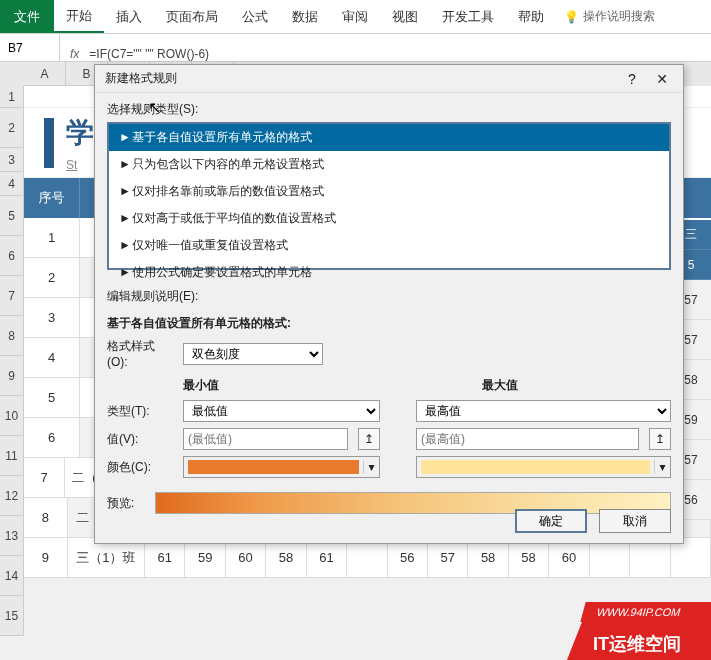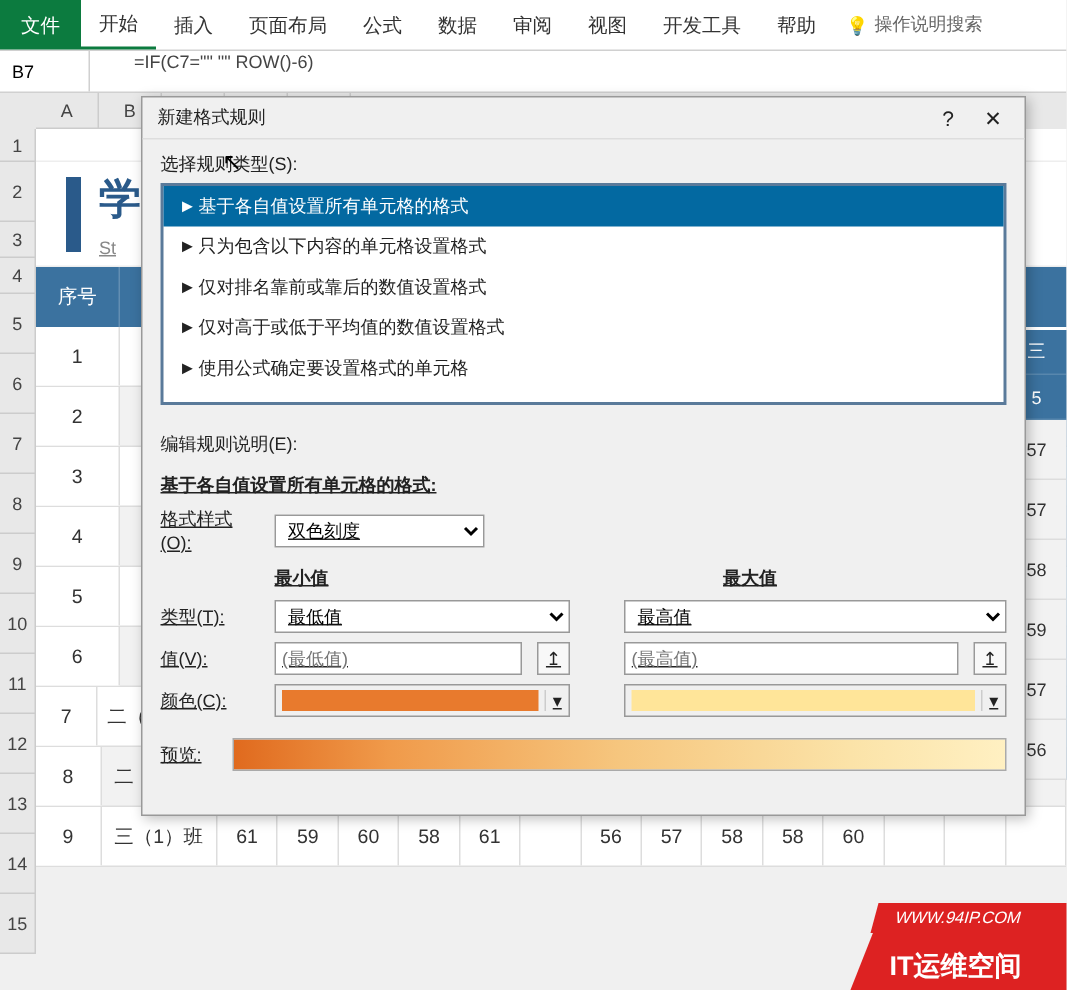--- a/index.html
+++ b/index.html
@@ -4,21 +4,21 @@
 <style>
 * { margin: 0; padding: 0; box-sizing: border-box; font-family: "Microsoft YaHei", sans-serif; }
 body { background: #f0f0f0; width: 711px; height: 660px; overflow: hidden; position: relative; }
 
 .ribbon { background: #fff; border-bottom: 1px solid #d0d0d0; height: 34px; display: flex; align-items: stretch; font-size: 13px; }
 .ribbon .file-tab { background: #0c7b3f; color: #fff; padding: 0 14px; display: flex; align-items: center; }
 .ribbon .tab { padding: 0 12px; display: flex; align-items: center; color: #333; cursor: pointer; }
 .ribbon .tab.active { border-bottom: 2px solid #0c7b3f; }
 .ribbon .lightbulb { margin-left: 8px; display: flex; align-items: center; gap: 4px; color: #666; font-size: 12px; }
 
-.fx-bar { background: #fff; height: 28px; border-bottom: 1px solid #d0d0d0; display: flex; align-items: flex-start; font-size: 12px; }
+.fx-bar { background: #fff; height: 28px; border-bottom: 1px solid #d0d0d0; display: flex; align-items: flex-end; font-size: 12px; }
 .name-box { width: 60px; padding: 0 8px; border-right: 1px solid #d0d0d0; height: 100%; display: flex; align-items: center; }
 .fx-symbol { padding: 0 10px; font-style: italic; color: #666; margin-top: 43px; }
 .formula-text { color: #444; flex: 1; }
 
 .grid-area { position: relative; background: #e8e8e8; }
 .col-headers { display: flex; height: 24px; background: #e8e8e8; margin-left: 24px; }
 .col-headers div { width: 42px; text-align: center; font-size: 12px; color: #444; border-right: 1px solid #ccc; border-bottom: 1px solid #ccc; line-height: 24px; }
 .row-header { position: absolute; left: 0; top: 24px; width: 24px; }
 .row-header div { height: 40px; text-align: center; font-size: 12px; color: #444; border-bottom: 1px solid #ccc; border-right: 1px solid #ccc; line-height: 40px; background: #e8e8e8; }
 .sheet-body { margin-left: 24px; background: #fff; }
@@ -45,21 +45,21 @@
 
 .dialog { position: absolute; left: 94px; top: 64px; width: 590px; height: 480px; background: #f0f0f0; border: 1px solid #999; box-shadow: 2px 2px 8px rgba(0,0,0,0.25); font-size: 12px; color: #222; }
 .dialog .titlebar { height: 28px; display: flex; align-items: center; padding: 0 6px 0 10px; border-bottom: 1px solid #ddd; }
 .dialog .titlebar .t { flex: 1; }
 .dialog .titlebar .btn { width: 30px; text-align: center; font-size: 14px; cursor: pointer; }
 .dialog .section-label { padding: 8px 12px 4px; }
 .dialog .rule-list { margin: 0 12px 10px; border: 2px solid #5a7a9a; height: 148px; background: #fff; }
 .dialog .rule-list .item { padding: 5px 10px; cursor: pointer; }
 .dialog .rule-list .item.selected { background: #0369a1; color: #fff; }
 .dialog .rule-list .item .arrow { display: inline-block; width: 10px; }
-.edit-area { padding: 0 12px; text-decoration: underline; }
+.edit-area { padding: 0 12px; }
 .edit-area .caption { font-weight: bold; padding: 6px 0; }
 .edit-area .row { display: flex; align-items: center; gap: 10px; margin-bottom: 8px; }
 .edit-area .lbl { width: 66px; }
 .edit-area select, .edit-area input[type=text] { height: 22px; border: 1px solid #999; background: #fff; padding: 0 4px; font-size: 12px; }
 .edit-area .style-select { width: 140px; }
 .two-col { display: flex; gap: 26px; justify-content: center; }
 .two-col .col { flex: 1; }
 .two-col .col-title { font-weight: bold; margin-bottom: 6px; padding-left: 76px; }
 .field-row { display: flex; align-items: center; gap: 10px; margin-bottom: 6px; }
 .field-row .lbl { width: 66px; }
@@ -308,20 +308,21 @@
     <div class="btn">
       <span>✕</span>
     </div>
   </div>
   <div class="section-label">选择规则类型(S):</div>
   <div class="rule-list">
     <div class="item selected"><span class="arrow">►</span> <span>基于各自值设置所有单元格的格式</span></div>
     <div class="item"><span class="arrow">►</span> <span>只为包含以下内容的单元格设置格式</span></div>
     <div class="item"><span class="arrow">►</span> <span>仅对排名靠前或靠后的数值设置格式</span></div>
     <div class="item"><span class="arrow">►</span> <span>仅对高于或低于平均值的数值设置格式</span></div>
+    <div class="item"><span class="arrow">►</span> <span>仅对唯一值或重复值设置格式</span></div>
     <div class="item"><span class="arrow">►</span> <span>使用公式确定要设置格式的单元格</span></div>
   </div>
   <div class="section-label">编辑规则说明(E):</div>
   <div class="edit-area">
     <div class="caption">基于各自值设置所有单元格的格式:</div>
     <div class="row">
       <div class="lbl">格式样式(O):</div>
       <select class="style-select">
         <option>双色刻度</option>
       </select>
@@ -368,20 +369,24 @@
             <div class="dd">▾</div>
           </div>
         </div>
       </div>
     </div>
     <div class="preview-row">
       <div class="lbl">预览:</div>
       <div class="preview-bar"></div>
     </div>
   </div>
+  <div class="footer">
+    <button class="primary">确定</button>
+    <button>取消</button>
+  </div>
 </div>
 
 <div class="cursor">↖</div>
 
 <div class="watermark">
   <div class="url">WWW.94IP.COM</div>
   <div class="label">IT运维空间</div>
 </div>
 
 </body></html>

